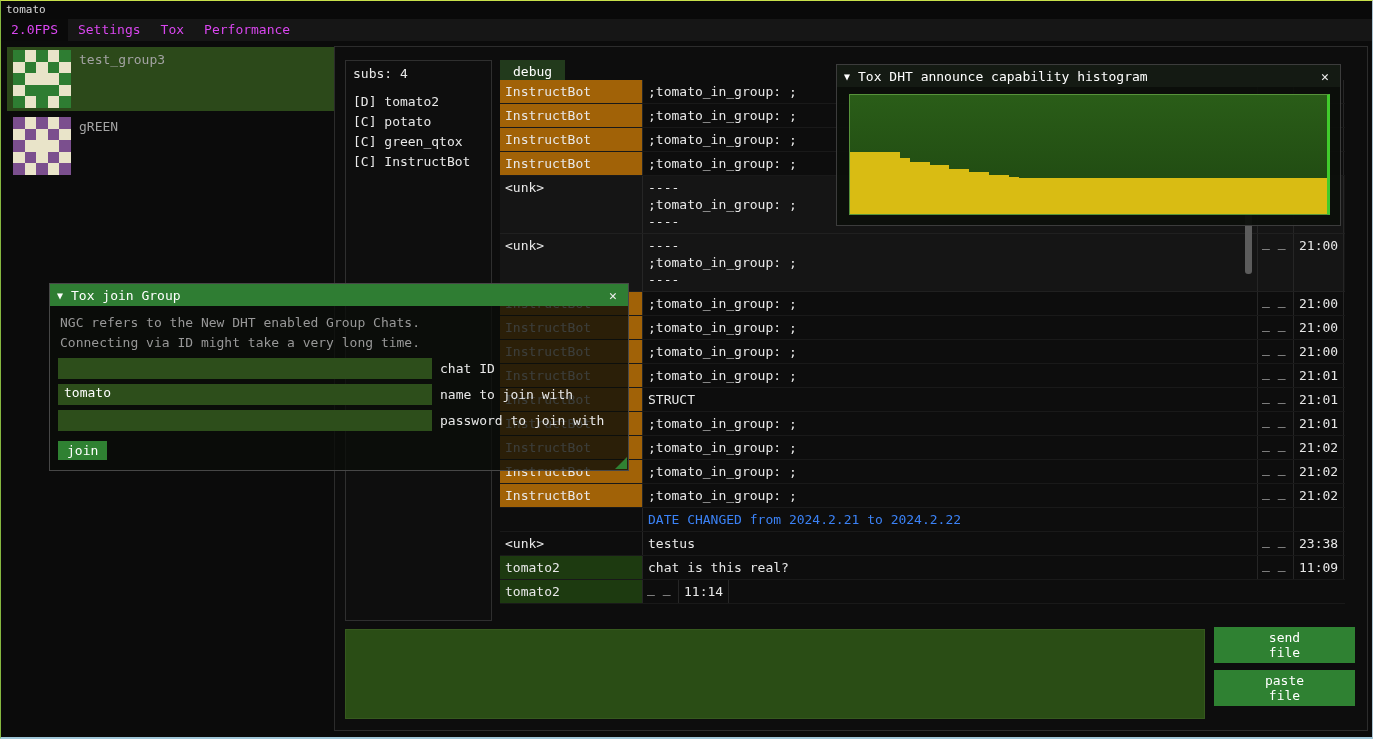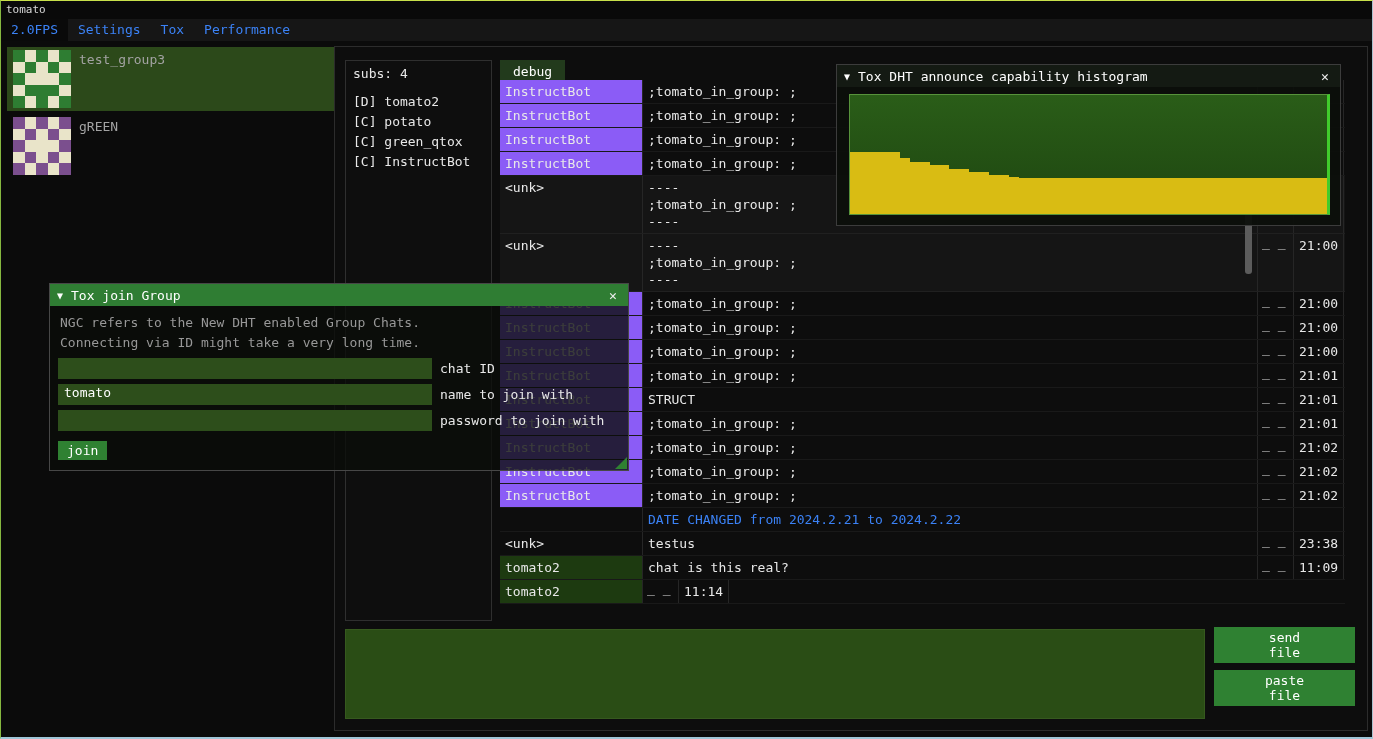--- a/index.html
+++ b/index.html
@@ -3,21 +3,21 @@
 <meta charset="utf-8">
 <style>
   *{margin:0;padding:0;box-sizing:border-box}
   body{background:#000;font-family:"DejaVu Sans Mono",monospace;font-size:13px;color:#e8e8e8}
   .app{position:relative;width:1373px;height:739px;background:#0b0b0b;overflow:hidden;
     border-top:1px solid #c8e04a;border-left:1px solid #86b840;
     border-right:1px solid #a9c2cf;border-bottom:2px solid #9fc6d8}
   .titlebar{position:absolute;left:0;top:0;width:100%;height:18px;background:#090909;color:#d8d8d8;
     font-size:11px;line-height:17px;padding-left:5px}
   .menubar{position:absolute;left:0;top:18px;width:100%;height:22px;background:#161616;display:flex}
-  .menu-item{padding:0 10px;line-height:22px;color:#3b82f6;cursor:default}
+  .menu-item{padding:0 10px;line-height:22px;color:#d946ef;cursor:default}
   .menu-item.fps{background:#0a0a0a}
   
   .sidebar{position:absolute;left:6px;top:46px;width:330px}
   .group-row{display:flex;align-items:flex-start;padding:2px 4px;margin-bottom:3px;min-height:62px}
   .group-row.selected{background:#2c491a}
   .avatar{width:58px;height:58px;display:grid;grid-template-columns:repeat(5,1fr);grid-template-rows:repeat(5,1fr);margin:1px 8px 1px 2px;flex:none}
   .group-label{padding-top:3px;color:#a3a3a3}
   
   .chatwin{position:absolute;left:333px;top:45px;width:1034px;height:685px;background:#0d0d0d;border:1px solid #2c2c2c}
   .subs-panel{position:absolute;left:10px;top:13px;width:147px;height:561px;border:1px solid #2f2f2f;padding:5px 7px;background:#0e0e0e}
@@ -25,21 +25,21 @@
   .sub-item{line-height:20px;white-space:pre}
   .tab{position:absolute;left:165px;top:13px;height:23px;line-height:23px;padding:0 13px;background:#223a1c;color:#fff}
   .messages{position:absolute;left:165px;top:33px;width:845px;height:540px;overflow:hidden}
   .row{display:flex;line-height:17px;border-bottom:1px solid rgba(255,255,255,0.05)}
   .row.shaded{background:rgba(255,255,255,0.035)}
   .cell{flex:none}
   .cell.name{width:142px;padding:3px 0 3px 5px;white-space:pre}
   .cell.msg{width:615px;padding:3px 0 3px 5px;border-left:1px solid #262626;white-space:pre-line}
   .cell.flags{width:36px;border-left:1px solid #262626;padding:0 0 3px 4px;color:#dcdcdc}
   .cell.time{width:51px;border-left:1px solid #262626;border-right:1px solid #262626;padding:3px 0 3px 5px}
-  .name.s-bot{background:#8b5cf6}
+  .name.s-bot{background:#a16207}
   .name.s-user{background:#1d3a10}
   .date-row .msg{color:#3b82f6}
   .scrollbar-thumb{position:absolute;left:910px;top:145px;width:7px;height:82px;background:#5c5c5c;border-radius:3px}
   .msg-input{position:absolute;left:10px;top:582px;width:860px;height:90px;background:#2a4d15;border:1px solid #36591e}
   .btn{position:absolute;left:879px;width:141px;height:36px;background:#2f8132;color:#fff;
     display:flex;align-items:center;justify-content:center;text-align:center;line-height:15px;cursor:default}
   .btn span{width:46px;display:inline-block}
   .btn.send{top:580px}
   .btn.paste{top:623px}
   

